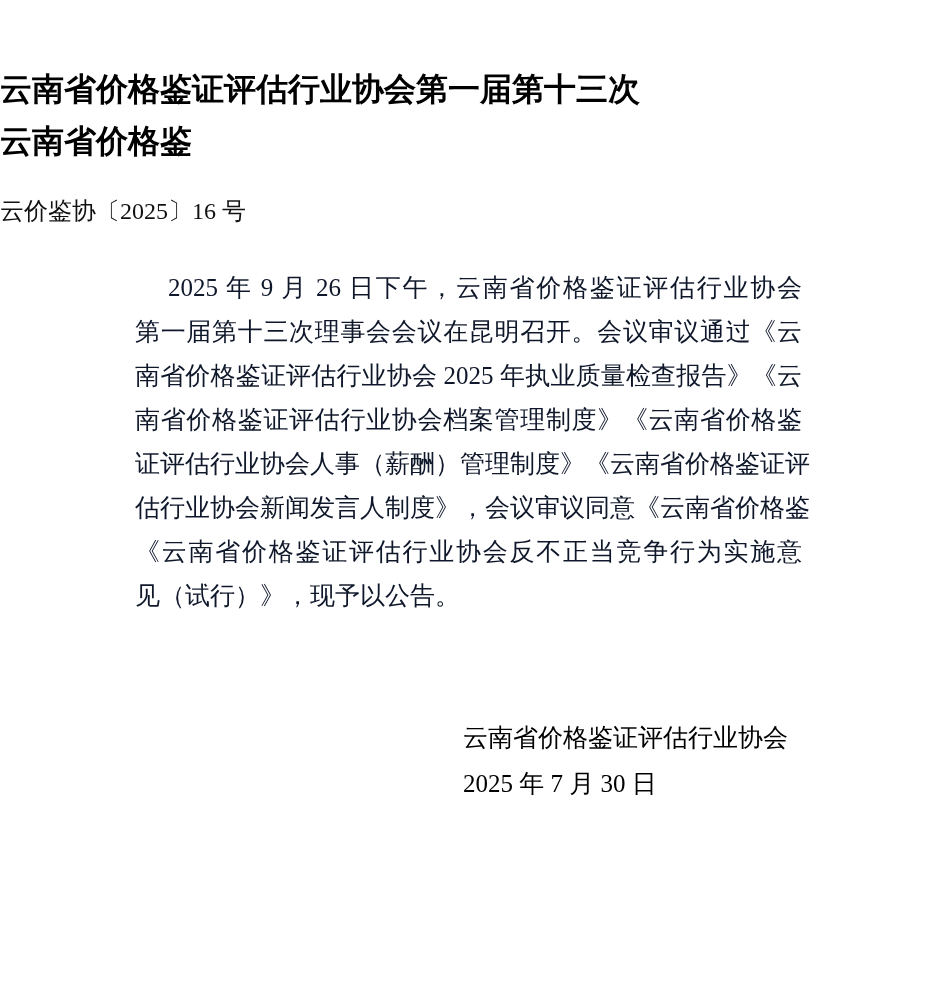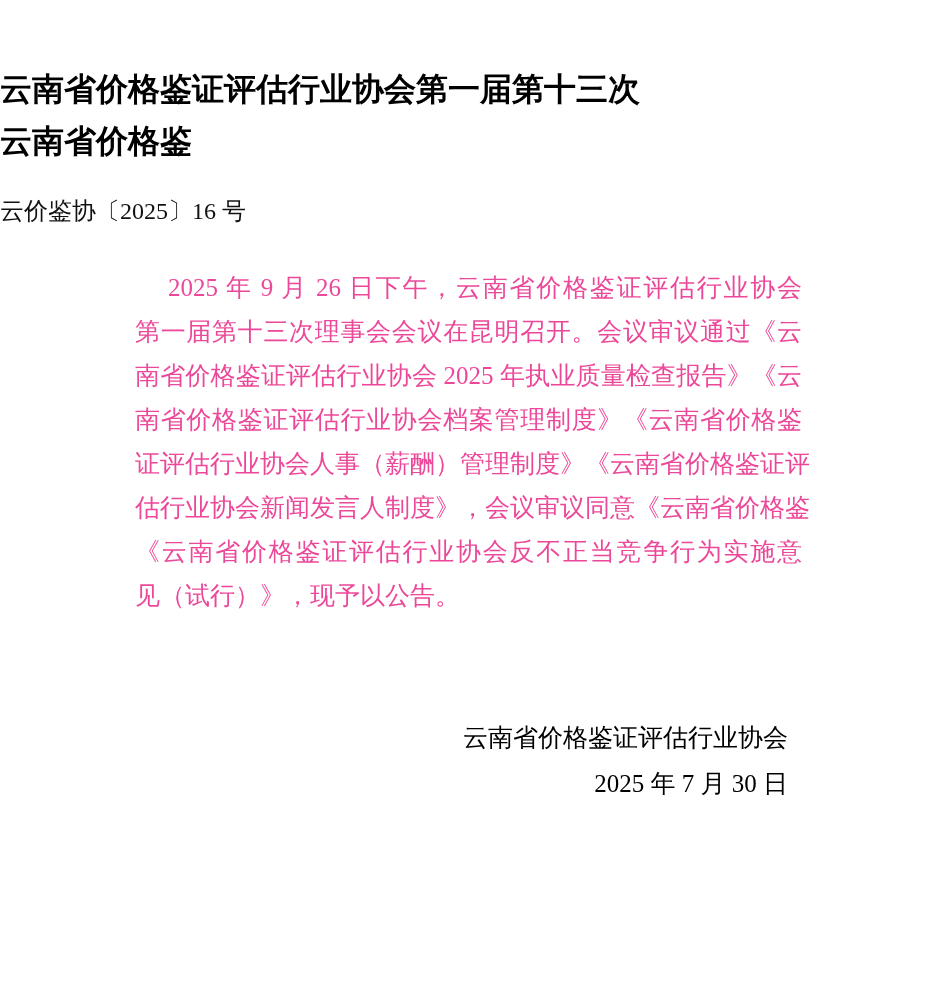--- a/index.html
+++ b/index.html
@@ -31,38 +31,38 @@
     text-align: left;
     font-size: 24px;
     line-height: 40px;
     color: #111111;
   }
   .body-block {
     width: 667px;
     margin: 35px 0 0 135px;
     font-size: 25px;
     line-height: 44px;
-    color: #ec4899;
+    color: #0f172a;
   }
   .bline {
     text-align: justify;
     text-align-last: justify;
     white-space: nowrap;
   }
   .bline.first {
     text-indent: 33px;
   }
   .bline.last {
     text-align: right;
     text-align-last: left;
   }
   .sign-block {
     margin: 97px 147px 0 auto;
     width: fit-content;
-    text-align: right;
+    text-align: left;
     font-size: 25px;
     line-height: 46px;
     color: #000000;
   }
   .sign-line {
     white-space: nowrap;
   }
 </style>
 </head>
 <body>

